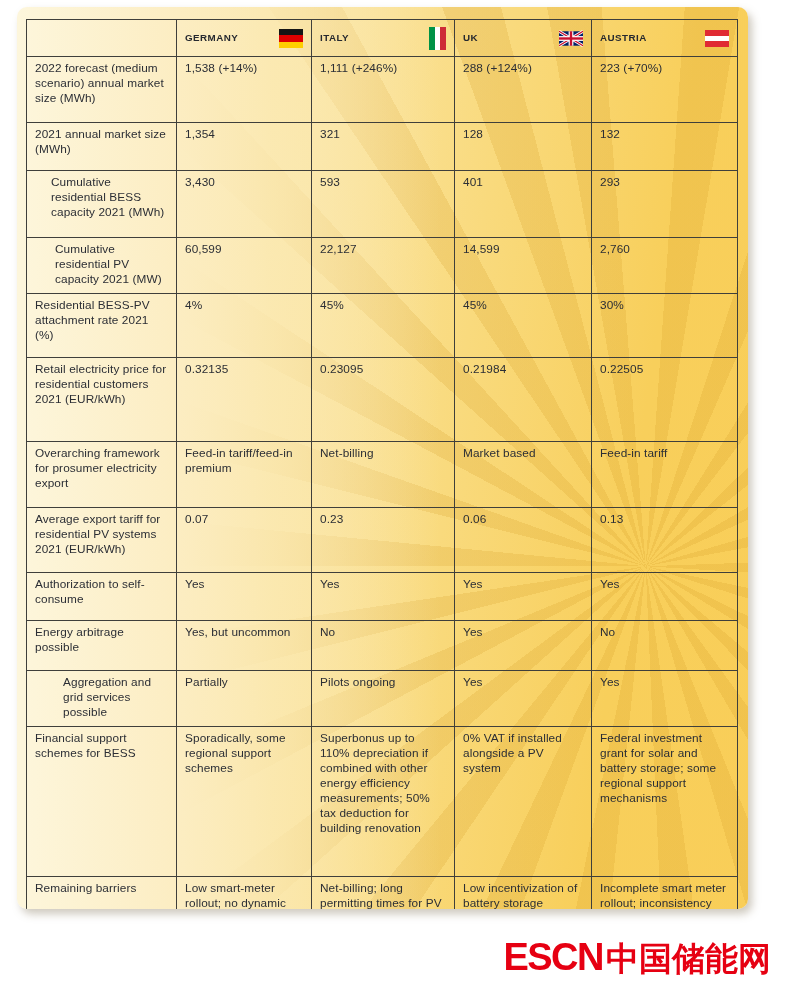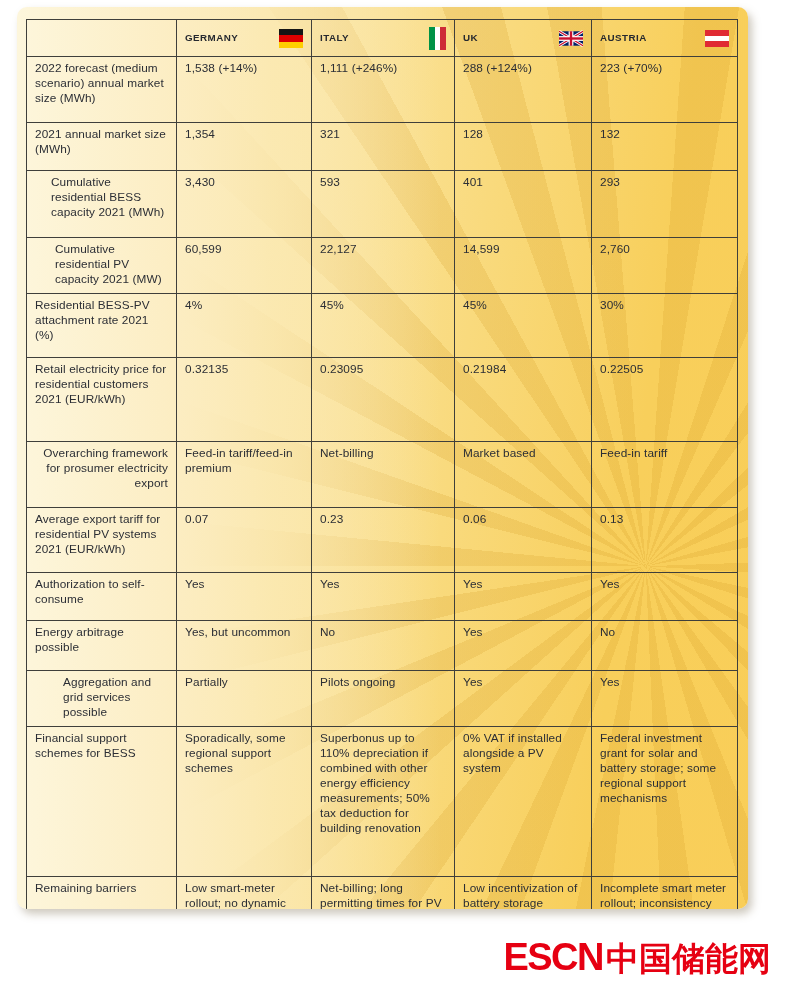--- a/index.html
+++ b/index.html
@@ -188,21 +188,21 @@
           <td class="value-cell">30%</td>
         </tr>
         <tr>
           <td class="label-cell" style="height: 73px;">Retail electricity price for residential customers 2021 (EUR/kWh)</td>
           <td class="value-cell">0.32135</td>
           <td class="value-cell">0.23095</td>
           <td class="value-cell">0.21984</td>
           <td class="value-cell">0.22505</td>
         </tr>
         <tr>
-          <td class="label-cell" style="height: 55px; text-align: right;">Overarching framework for prosumer electricity export</td>
+          <td class="label-cell" style="height: 55px;">Overarching framework for prosumer electricity export</td>
           <td class="value-cell">Feed-in tariff/feed-in premium</td>
           <td class="value-cell">Net-billing</td>
           <td class="value-cell">Market based</td>
           <td class="value-cell">Feed-in tariff</td>
         </tr>
         <tr>
           <td class="label-cell" style="height: 54px;">Average export tariff for residential PV systems 2021 (EUR/kWh)</td>
           <td class="value-cell">0.07</td>
           <td class="value-cell">0.23</td>
           <td class="value-cell">0.06</td>

